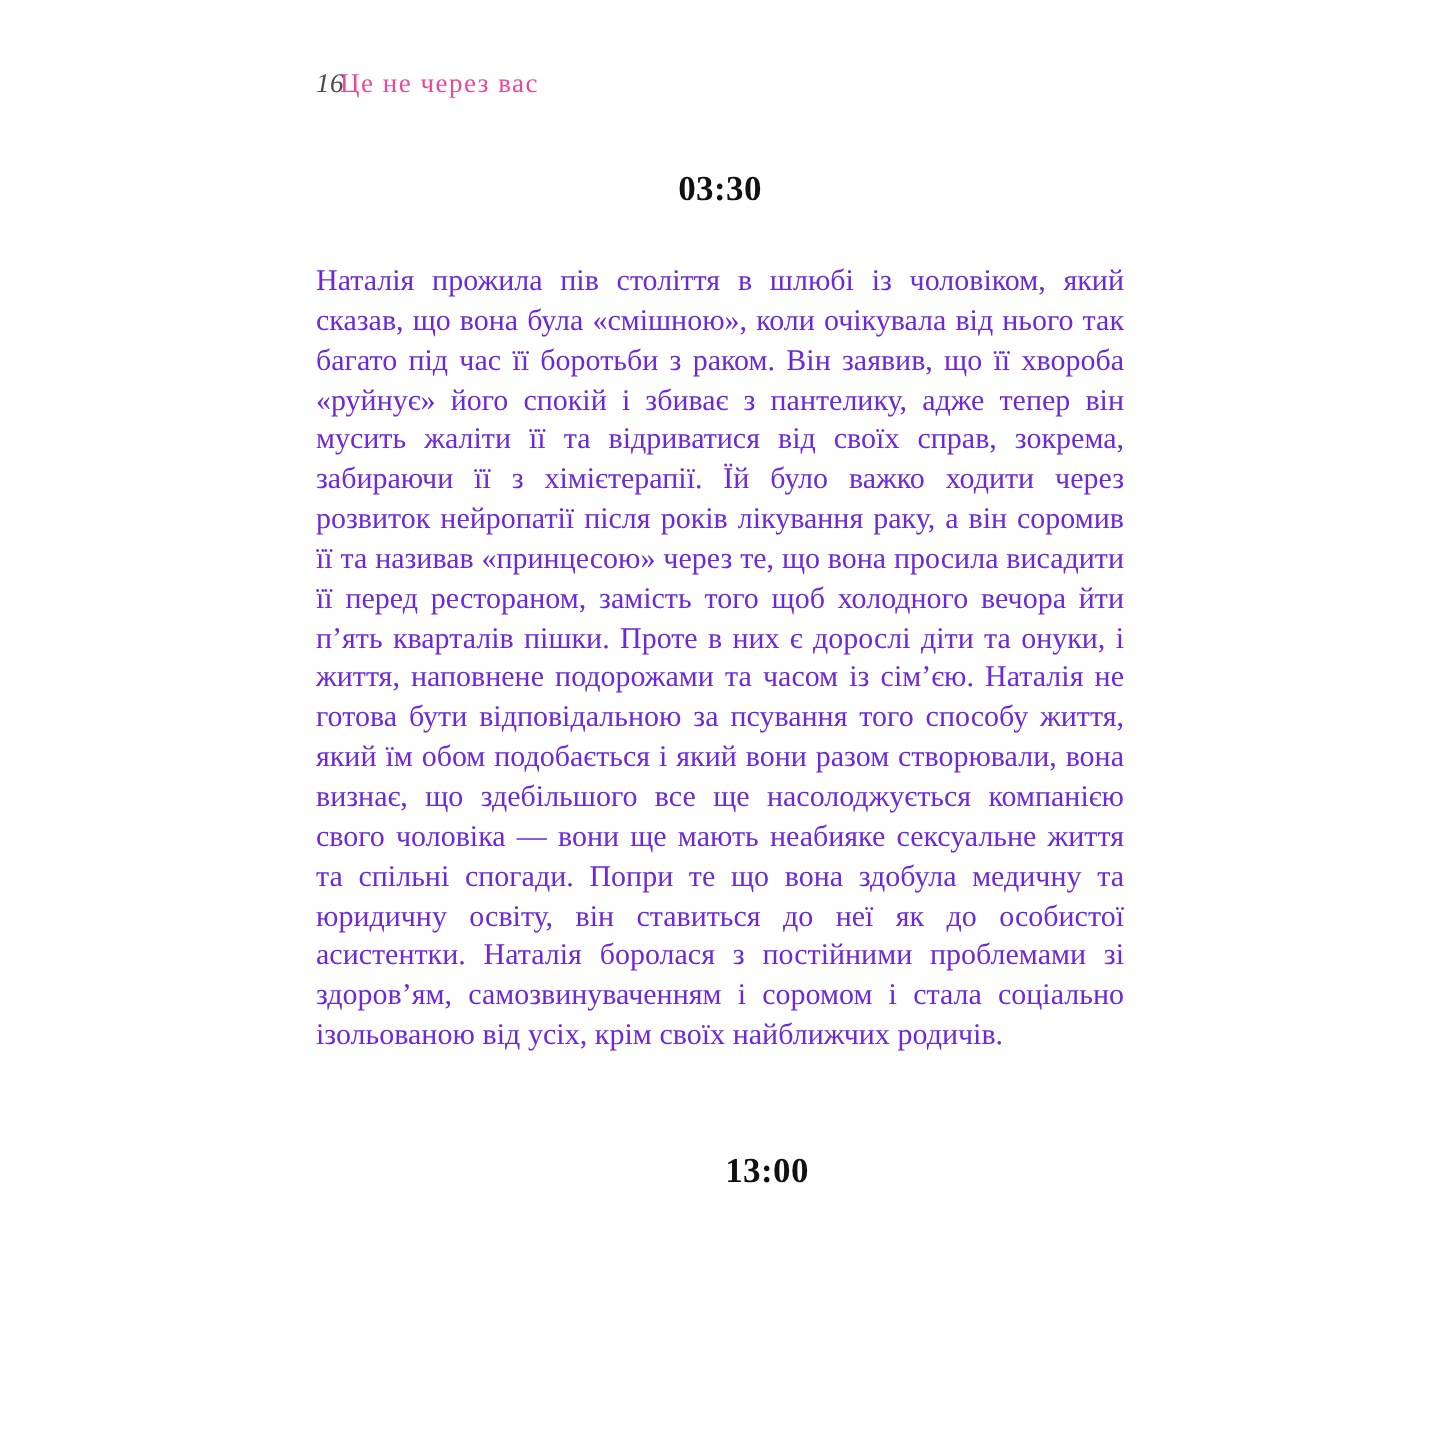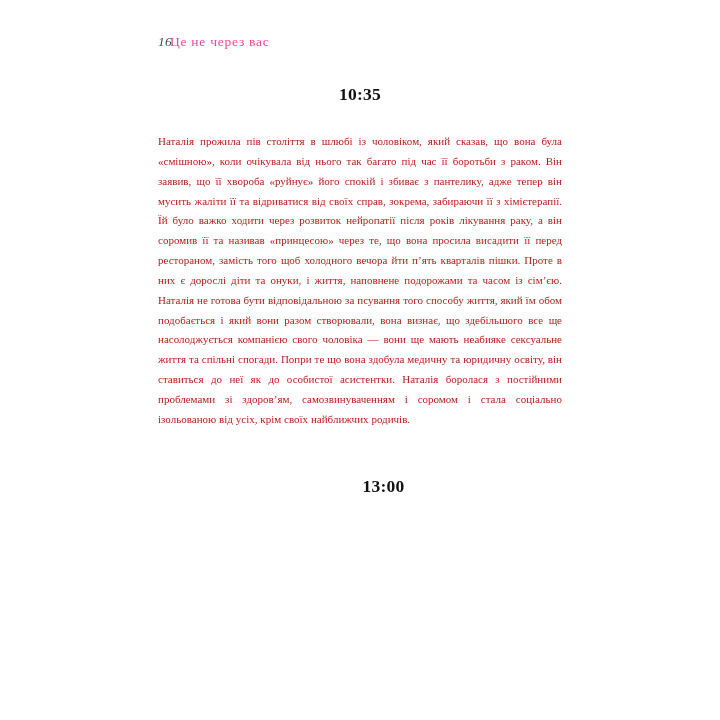--- a/index.html
+++ b/index.html
@@ -73,23 +73,23 @@
     margin: 0;
   }
 
   .section-1 .time-heading { margin-top: 6px; }
   .section-2 .time-heading { margin-top: 0; }
 
   .body-par {
     margin: 0;
     text-align: justify;
     text-justify: inter-word;
-    font-size: 11px;
+    font-size: 15px;
     line-height: 19.85px;
-    color: #b91c1c;
+    color: #6d28d9;
     hyphens: manual;
     word-spacing: 0.1px;
   }
 
   .section-1 .body-par { margin-top: 27px; }
   .section-2 .body-par { margin-top: 26px; }
 
   .section-2 { margin-top: 46px; margin-left: 47px; }
 
   .last-line-clip {
@@ -102,21 +102,21 @@
 <div class="page">
 
   <div class="running-head">
     <span class="folio">16</span>
     <span class="head-title">Це не через вас</span>
   </div>
 
   <div class="column">
 
     <div class="section-1">
-      <p class="time-heading">10:35</p>
+      <p class="time-heading">03:30</p>
       <p class="body-par">Наталія прожила пів століття в шлюбі із чоловіком, який сказав, що вона була «смішною», коли очікувала від нього так багато під час її боротьби з раком. Він заявив, що її хвороба «руйнує» його спокій і збиває з пантелику, адже тепер він мусить жаліти її та відриватися від своїх справ, зокрема, забираючи її з хіміє­терапії. Їй було важко ходити через розвиток нейропатії після років лікування раку, а він соромив її та називав «принцесою» через те, що вона просила висадити її перед рестораном, замість того щоб холодного вечора йти п’ять кварталів пішки. Проте в них є дорослі діти та онуки, і життя, наповнене подорожами та часом із сім’єю. Наталія не готова бути відповідальною за псування того способу життя, який їм обом подобається і який вони разом створювали, вона визнає, що здебільшого все ще насолоджується компанією свого чоловіка — вони ще мають неабияке сексуальне життя та спільні спогади. Попри те що вона здобула медичну та юридичну освіту, він ставиться до неї як до особистої асистентки. Наталія боролася з постійними проблемами зі здоров’ям, самозвинуваченням і соромом і стала соціально ізольованою від усіх, крім своїх найближчих родичів.</p>
     </div>
 
     <div class="section-2">
       <p class="time-heading">13:00</p>
     </div>
 
   </div>
 </div>
 

